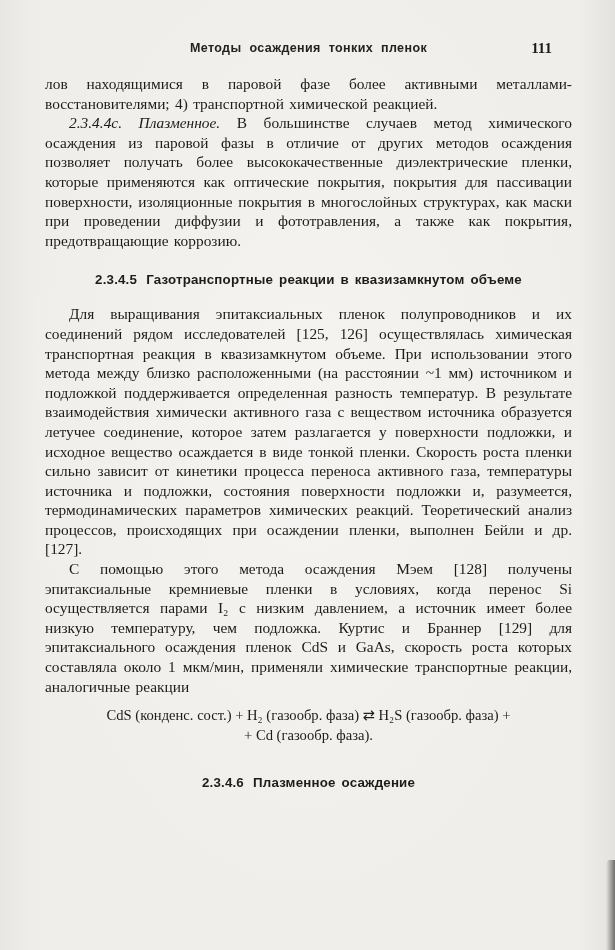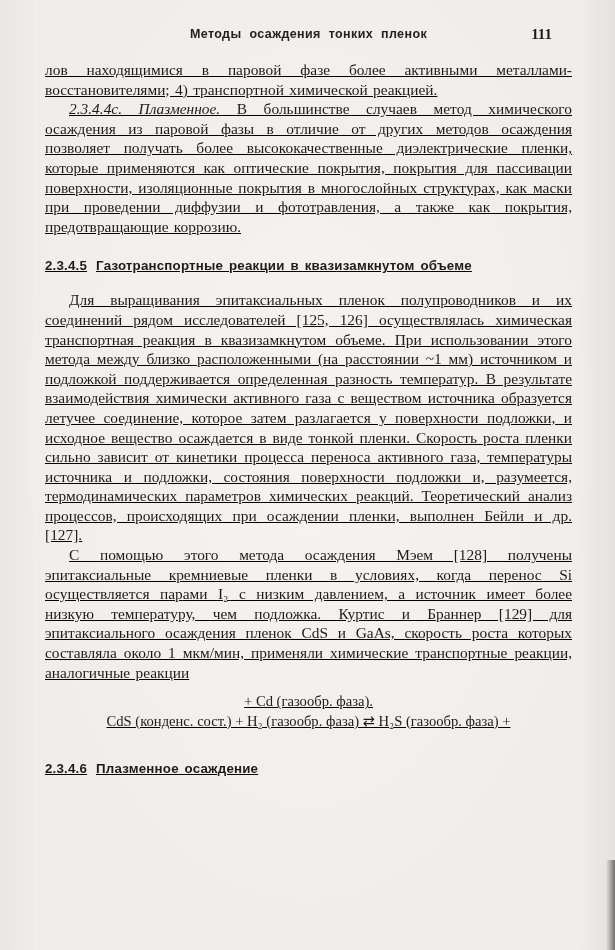--- a/index.html
+++ b/index.html
@@ -24,23 +24,22 @@
     content: "";
     position: absolute;
     right: 0;
     bottom: 0;
     width: 9px;
     height: 90px;
     background: linear-gradient(to left, rgba(35,32,30,0.6), rgba(35,32,30,0));
     border-radius: 4px 0 0 0;
   }
   .page-inner {
-    padding: 27px 43px 0 45px;
+    padding: 41px 43px 0 45px;
     box-sizing: border-box;
-    text-decoration: underline;
   }
   .page-header {
     position: relative;
     height: 20px;
     margin-bottom: 13px;
   }
   .head-title {
     position: absolute;
     left: 0; right: 0;
     text-align: center;
@@ -66,21 +65,21 @@
     font-size: 15.4px;
     line-height: 19.6px;
     color: #1e1c1a;
     text-align: justify;
     word-spacing: 1.5px;
   }
   p.indent { text-indent: 24px; }
   .lead-italic { font-style: italic; }
   h2.section-heading {
     margin: 22px 0 17px 0;
-    text-align: left;
+    text-align: center;
     font-family: "Liberation Sans", sans-serif;
     font-weight: bold;
     font-size: 13.3px;
     color: #1e1c1a;
     letter-spacing: 0.2px;
     word-spacing: 2px;
   }
   h2.section-heading .sec-num { margin-right: 9px; }
   h2.second { margin: 30px 0 19px 0; }
   .formula {
@@ -112,22 +111,22 @@
 
     <h2 class="section-heading">
       <span class="sec-num">2.3.4.5</span><span>Газотранспортные реакции в квазизамкнутом объеме</span>
     </h2>
 
     <p class="body-text indent">Для выращивания эпитаксиальных пленок полупроводников и их соединений рядом исследователей [125, 126] осуществлялась химическая транспортная реакция в квазизамкнутом объеме. При использовании этого метода между близко расположенными (на расстоянии ~1 мм) источником и подложкой поддерживается определенная разность температур. В результате взаимодействия химически активного газа с веществом источника образуется летучее соединение, которое затем разлагается у поверхности подложки, и исходное вещество осаждается в виде тонкой пленки. Скорость роста пленки сильно зависит от кинетики процесса переноса активного газа, температуры источника и подложки, состояния поверхности подложки и, разумеется, термодинамических параметров химических реакций. Теоретический анализ процессов, происходящих при осаждении пленки, выполнен Бейли и др. [127].</p>
 
     <p class="body-text indent">С помощью этого метода осаждения Мэем [128] получены эпитаксиальные кремниевые пленки в условиях, когда перенос Si осуществляется парами I₂ с низким давлением, а источник имеет более низкую температуру, чем подложка. Куртис и Браннер [129] для эпитаксиального осаждения пленок CdS и GaAs, скорость роста которых составляла около 1 мкм/мин, применяли химические транспортные реакции, аналогичные реакции</p>
 
     <div class="formula">
+      <div>CdS (конденс. сост.) + H₂ (газообр. фаза) ⇄ H₂S (газообр. фаза) +</div>
       <div>+ Cd (газообр. фаза).</div>
-      <div>CdS (конденс. сост.) + H₂ (газообр. фаза) ⇄ H₂S (газообр. фаза) +</div>
     </div>
 
 
     <h2 class="section-heading second">
       <span class="sec-num">2.3.4.6</span><span>Плазменное осаждение</span>
     </h2>
 
 
   </div>
 </div>

